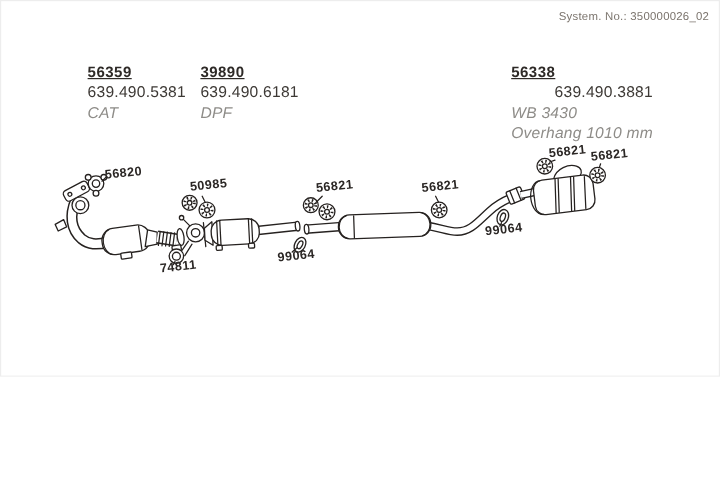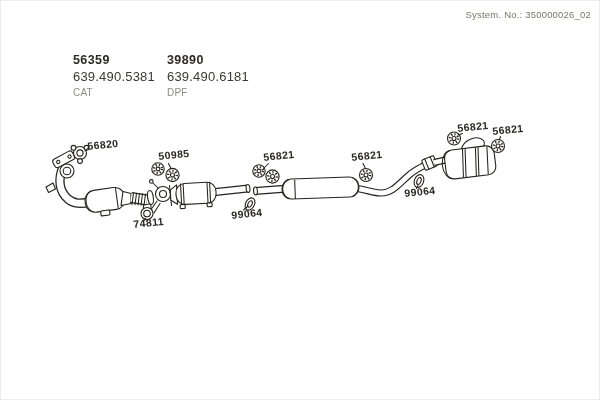--- a/index.html
+++ b/index.html
@@ -1,28 +1,28 @@
 <!DOCTYPE html>
 <html><head>
 <meta charset="utf-8">
 <style>
   html,body{margin:0;padding:0;background:#fff;}
   .page{
-    position:relative;width:600px;height:400px;background:#ffffff;
+    position:relative;width:600px;height:314px;background:#ffffff;
     font-family:"Liberation Sans",sans-serif;overflow:hidden;
     border:1px solid #ededed;box-sizing:border-box;
   }
   .sysno{
     position:absolute;top:8px;right:8px;font-size:9.5px;color:#7b746d;
     letter-spacing:.2px;white-space:nowrap;
   }
   .assembly{position:absolute;top:53px;color:#2e2a27;line-height:1.1;}
-  .assembly .pn{font-size:12.5px;font-weight:bold;letter-spacing:.4px;}
+  .assembly .pn{font-size:12.5px;font-weight:bold;letter-spacing:.4px;text-decoration:underline;}
   .assembly .ref{font-size:13px;margin-top:2px;letter-spacing:.2px;color:#3d3935;text-align:right;}
-  .assembly .nt{font-size:10px;color:#8e8c88;margin-top:3px;letter-spacing:.2px;}
+  .assembly .nt{font-size:13px;color:#8e8c88;margin-top:3px;letter-spacing:.2px;font-style:italic;}
   .callout{
     position:absolute;font-size:10.5px;font-weight:bold;color:#2b2725;
     letter-spacing:.4px;transform:rotate(-6deg);transform-origin:0 100%;
     white-space:nowrap;
   }
   svg.diagram{position:absolute;left:0;top:0;}
   .fw{fill:#ffffff;stroke:#262220;stroke-width:1.1;stroke-linejoin:round;}
   .ln{fill:none;stroke:#262220;stroke-width:1.05;stroke-linecap:round;stroke-linejoin:round;}
   .to{fill:none;stroke:#262220;stroke-linecap:butt;}
   .ti{fill:none;stroke:#ffffff;stroke-linecap:butt;}
@@ -40,20 +40,26 @@
     <div class="ref">639.490.5381</div>
     <div class="nt">CAT</div>
     <div class="nt"></div>
   </div>
   <div class="assembly" style="left:166px">
     <div class="pn">39890</div>
     <div class="ref">639.490.6181</div>
     <div class="nt">DPF</div>
     <div class="nt"></div>
   </div>
+  <div class="assembly" style="left:425px">
+    <div class="pn">56338</div>
+    <div class="ref">639.490.3881</div>
+    <div class="nt">WB 3430</div>
+    <div class="nt">Overhang 1010 mm</div>
+  </div>
 
   <svg class="diagram" width="600" height="400" viewBox="0 0 600 400" aria-hidden="true">
 
     <g>
       <path class="to" stroke-width="9.5" d="M62,166 C57,178 58,190 67,198 C73,203 79,203 90,201"></path>
       <path class="ti" stroke-width="7" d="M62,166 C57,178 58,190 67,198 C73,203 79,203 90,201"></path>
       <path class="fw" d="M52,182 l-7,4 l2.5,5.5 l7,-3.5 z"></path>
       <g transform="rotate(-28 63 159)">
         <rect class="fw" x="52" y="153.5" width="22" height="9.5" rx="3"></rect>
         <circle class="ln" cx="57" cy="158" r="1.6"></circle>

